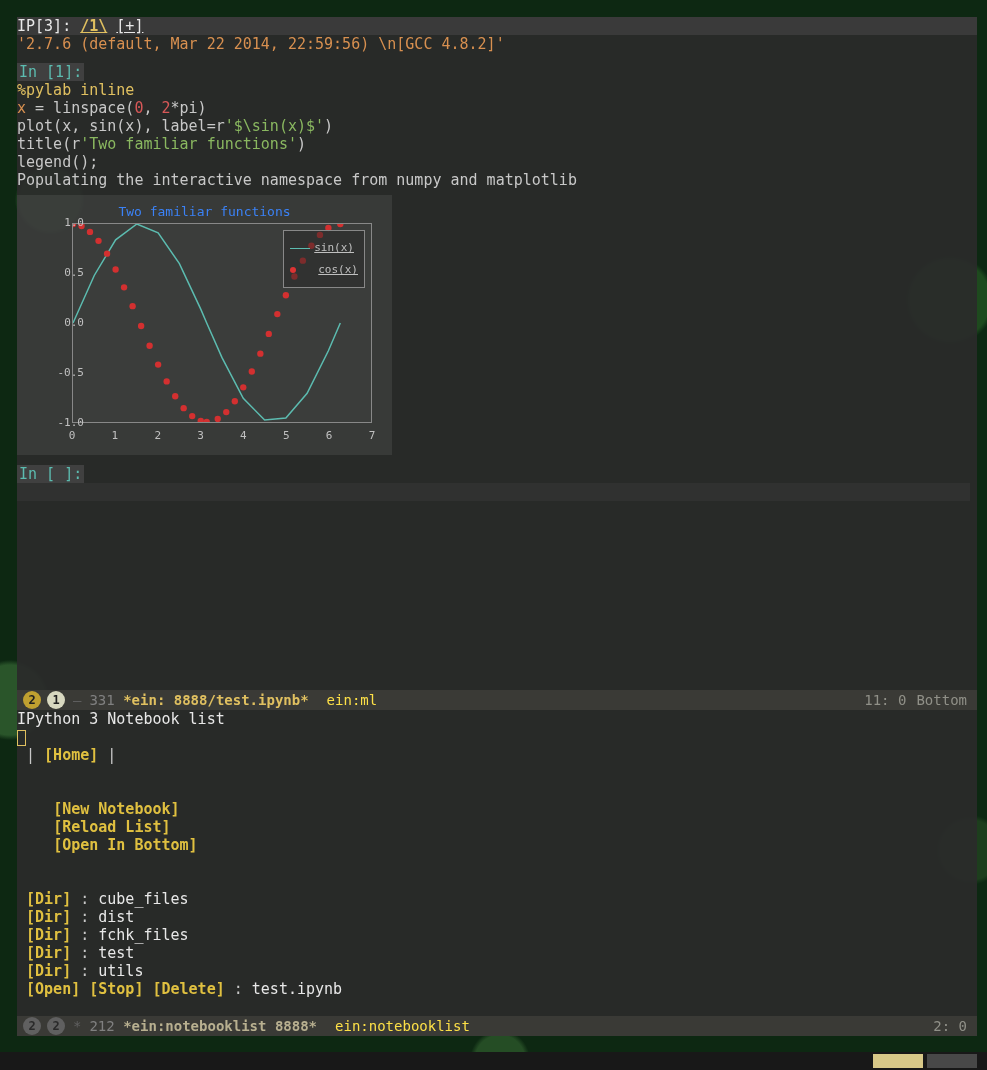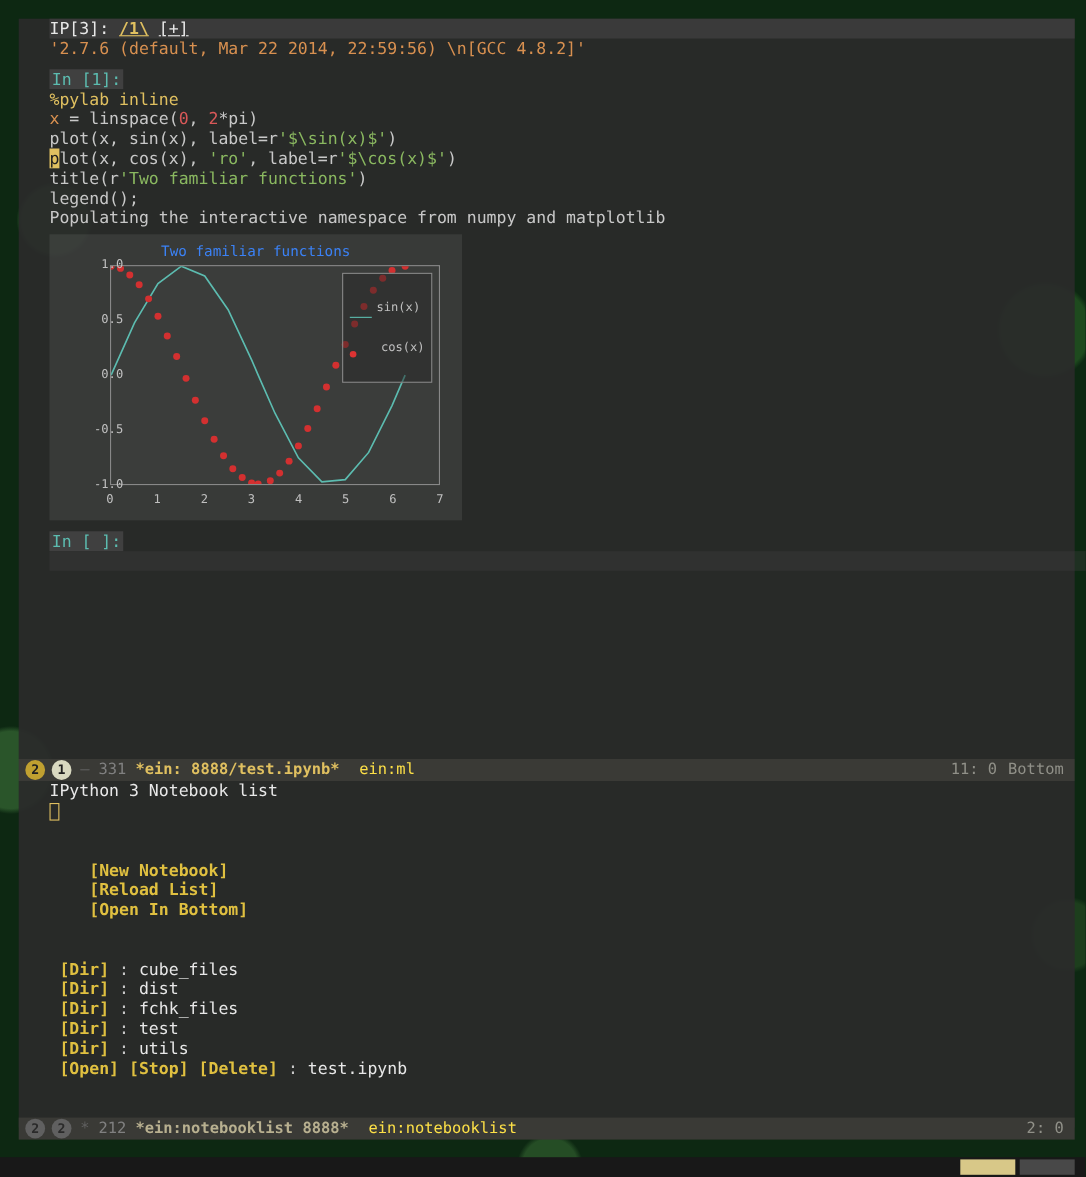--- a/index.html
+++ b/index.html
@@ -22,21 +22,20 @@
     radial-gradient(circle at 10px 700px, #2a552a 35px, transparent 40px),
     radial-gradient(circle at 970px 850px, #1d3e1d 30px, transparent 35px),
     radial-gradient(circle at 500px 1060px, #254d25 25px, transparent 30px),
     #0d2812;
   z-index: 0;
 }
 .pane {
   position: absolute;
   background: rgba(42,42,42,0.92);
   z-index: 1;
-  padding-left: 28px;
 }
 .pane-top { left: 17px; top: 17px; width: 960px; height: 673px; }
 .pane-bot { left: 17px; top: 710px; width: 960px; height: 315px; }
 
 .header-bar {
   background: #3a3a3a;
   color: #d8d8d8;
   padding-left: 0;
   display: flex;
   align-items: center;
@@ -118,21 +117,21 @@
 }
 .x-tick {
   position: absolute; top: 232px; font-size: 11px; color: #c0c0c0;
   transform: translateX(-50%);
 }
 .legend {
   position: absolute; right: 6px; top: 6px;
   border: 1px solid #888; background: rgba(40,40,40,0.5);
   font-size: 11px; padding: 4px 6px; color: #c0c0c0;
 }
-.legend-row { display: flex; align-items: flex-end; gap: 4px; margin: 18px 0; }
+.legend-row { display: flex; align-items: center; gap: 4px; margin: 4px 0; text-decoration: underline; }
 .leg-line { width: 20px; height: 0; border-top: 1.5px solid #5cbcb0; }
 .leg-dot { width: 6px; height: 6px; border-radius: 50%; background: #d33; }
 
 .btn-link { color: #e0c040; font-weight: bold; }
 .dir-link { color: #e0c040; font-weight: bold; }
 .cursor-box {
   display: inline-block; width: 9px; height: 16px;
   border: 1px solid #e0c060; vertical-align: middle;
 }
 
@@ -158,21 +157,20 @@
     <span class="white underline">[+]</span>
   </div>
 
   <div class="code-line out-text">'2.7.6 (default, Mar 22 2014, 22:59:56) \n[GCC 4.8.2]'</div>
   <div style="height:10px"></div>
 
   <div class="cell-prompt">In [1]:</div>
   <div class="code-line"><span class="yellow">%pylab inline</span></div>
   <div class="code-line"><span class="orange">x</span><span> = linspace(</span><span class="red">0</span><span>, </span><span class="red">2</span><span>*pi)</span></div>
   <div class="code-line"><span>plot(x, sin(x), label=r</span><span class="green">'$\sin(x)$'</span><span>)</span></div>
-  <div class="code-line"><span class="cursor-block">p</span><span>lot(x, cos(x), </span><span class="green">'ro'</span><span>, label=r</span><span class="green">'$\cos(x)$'</span><span>)</span></div>
   <div class="code-line"><span>title(r</span><span class="green">'Two familiar functions'</span><span>)</span></div>
   <div class="code-line"><span>legend();</span></div>
   <div class="code-line">Populating the interactive namespace from numpy and matplotlib</div>
 
   
   <div class="chart-box">
     <div class="chart-title">Two familiar functions</div>
     <div class="plot-area">
       <svg id="chart-svg" viewBox="0 0 300 200" preserveAspectRatio="none">
           <path d="M0.0 100.0 L21.4 52.0 L42.9 16.0 L64.3 0.0 L85.7 9.0 L107.1 40.0 L128.6 86.0 L134.6 100.0 L150.0 135.0 L171.4 176.0 L192.9 198.0 L214.3 196.0 L235.7 171.0 L257.1 128.0 L269.1 100.0" stroke="#5cbcb0" stroke-width="1.5" fill="none"></path>
@@ -254,20 +252,21 @@
   <span style="width:18px"></span>
   <span class="ml-mode">ein:ml</span>
   <span class="ml-spacer"></span>
   <span class="ml-pos">11: 0</span>
   <span class="ml-pos">Bottom</span>
 </div>
 
 <div class="pane pane-bot">
   <div class="code-line white">IPython 3 Notebook list</div>
   <div class="code-line"><span class="cursor-box"></span></div>
+  <div class="code-line"> | <span class="btn-link">[Home]</span> |</div>
   <div style="height:18px"></div>
   <div class="code-line">
     <span class="btn-link">[New Notebook]</span>
     <span class="btn-link">[Reload List]</span>
     <span class="btn-link">[Open In Bottom]</span>
   </div>
   <div style="height:18px"></div>
   <div id="dir-list">
       <div class="code-line"> <span class="dir-link">[Dir]</span> : <span class="white">cube_files</span></div>
       <div class="code-line"> <span class="dir-link">[Dir]</span> : <span class="white">dist</span></div>

